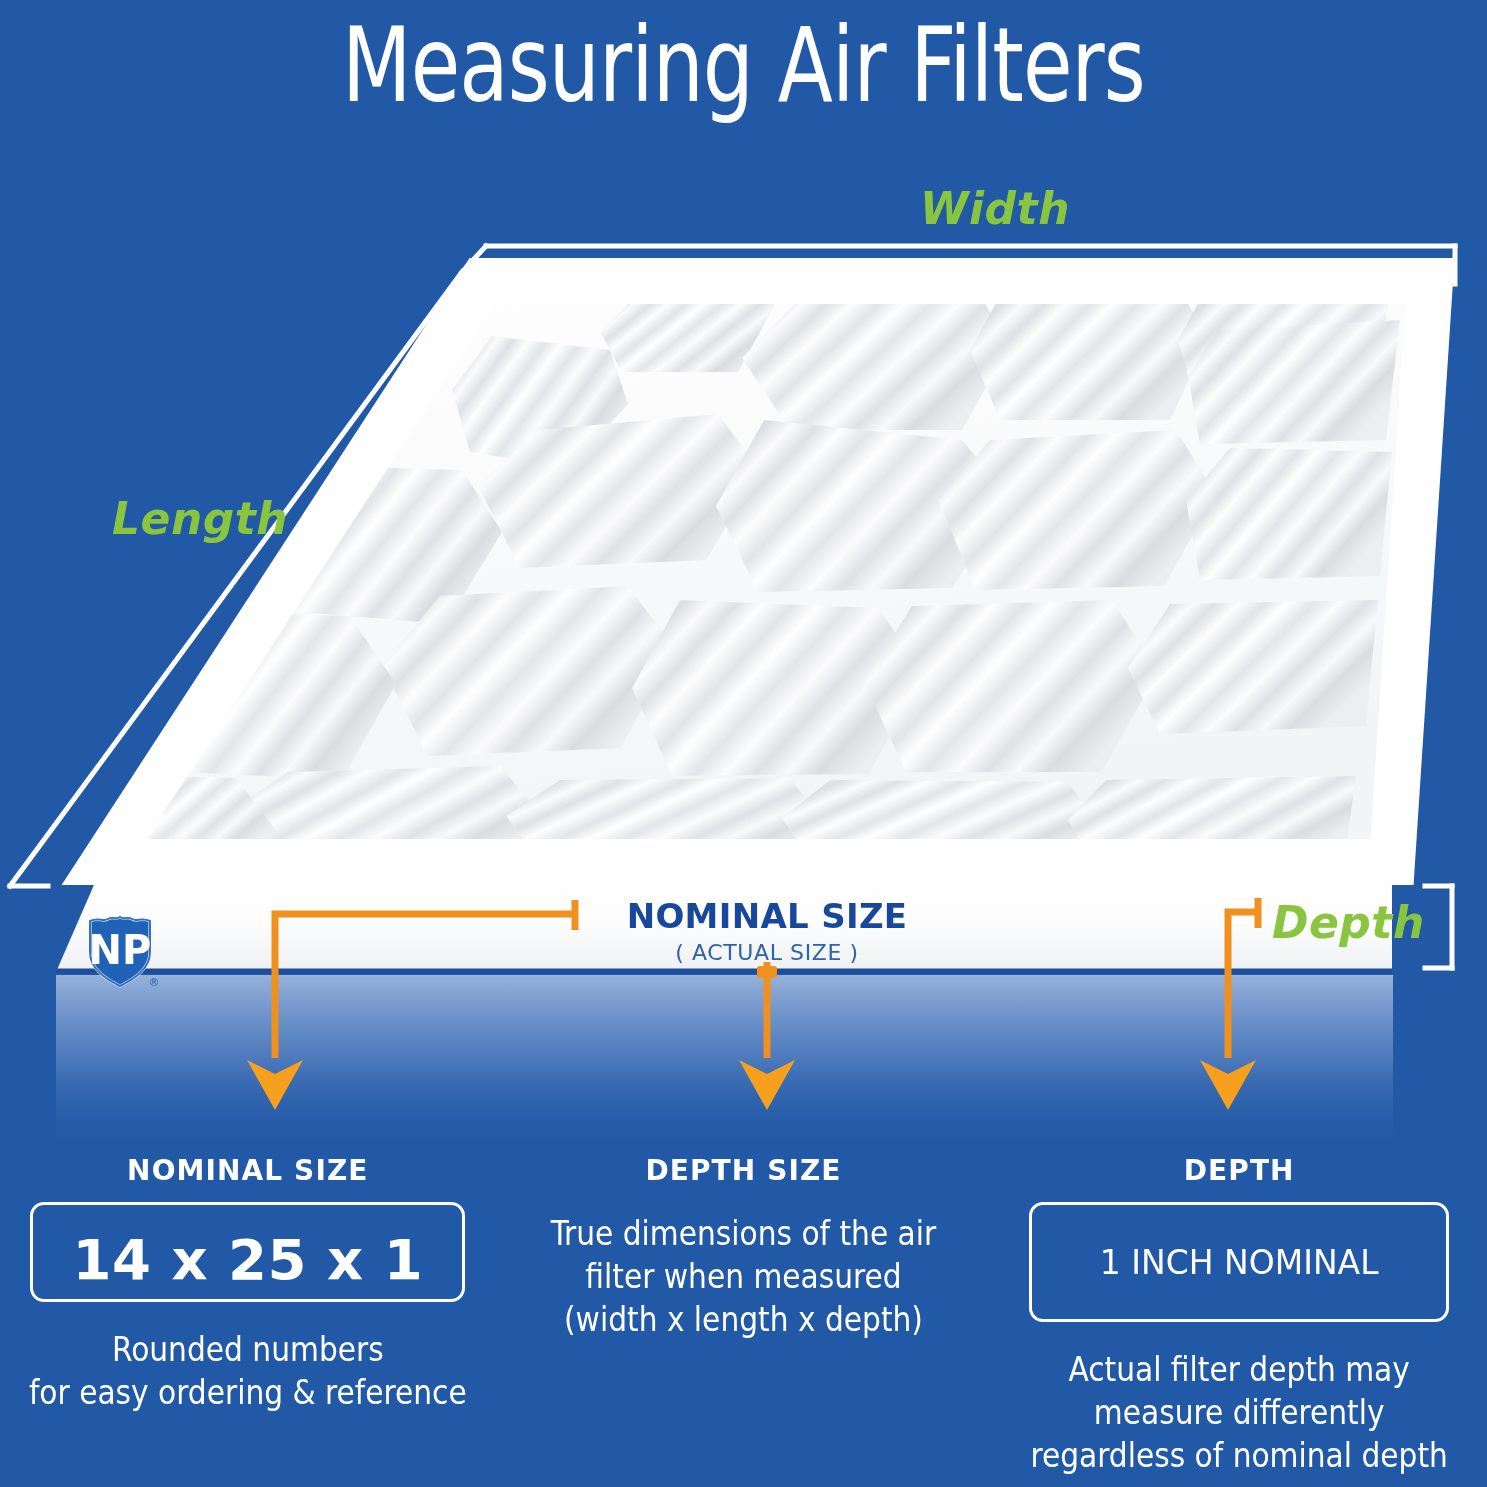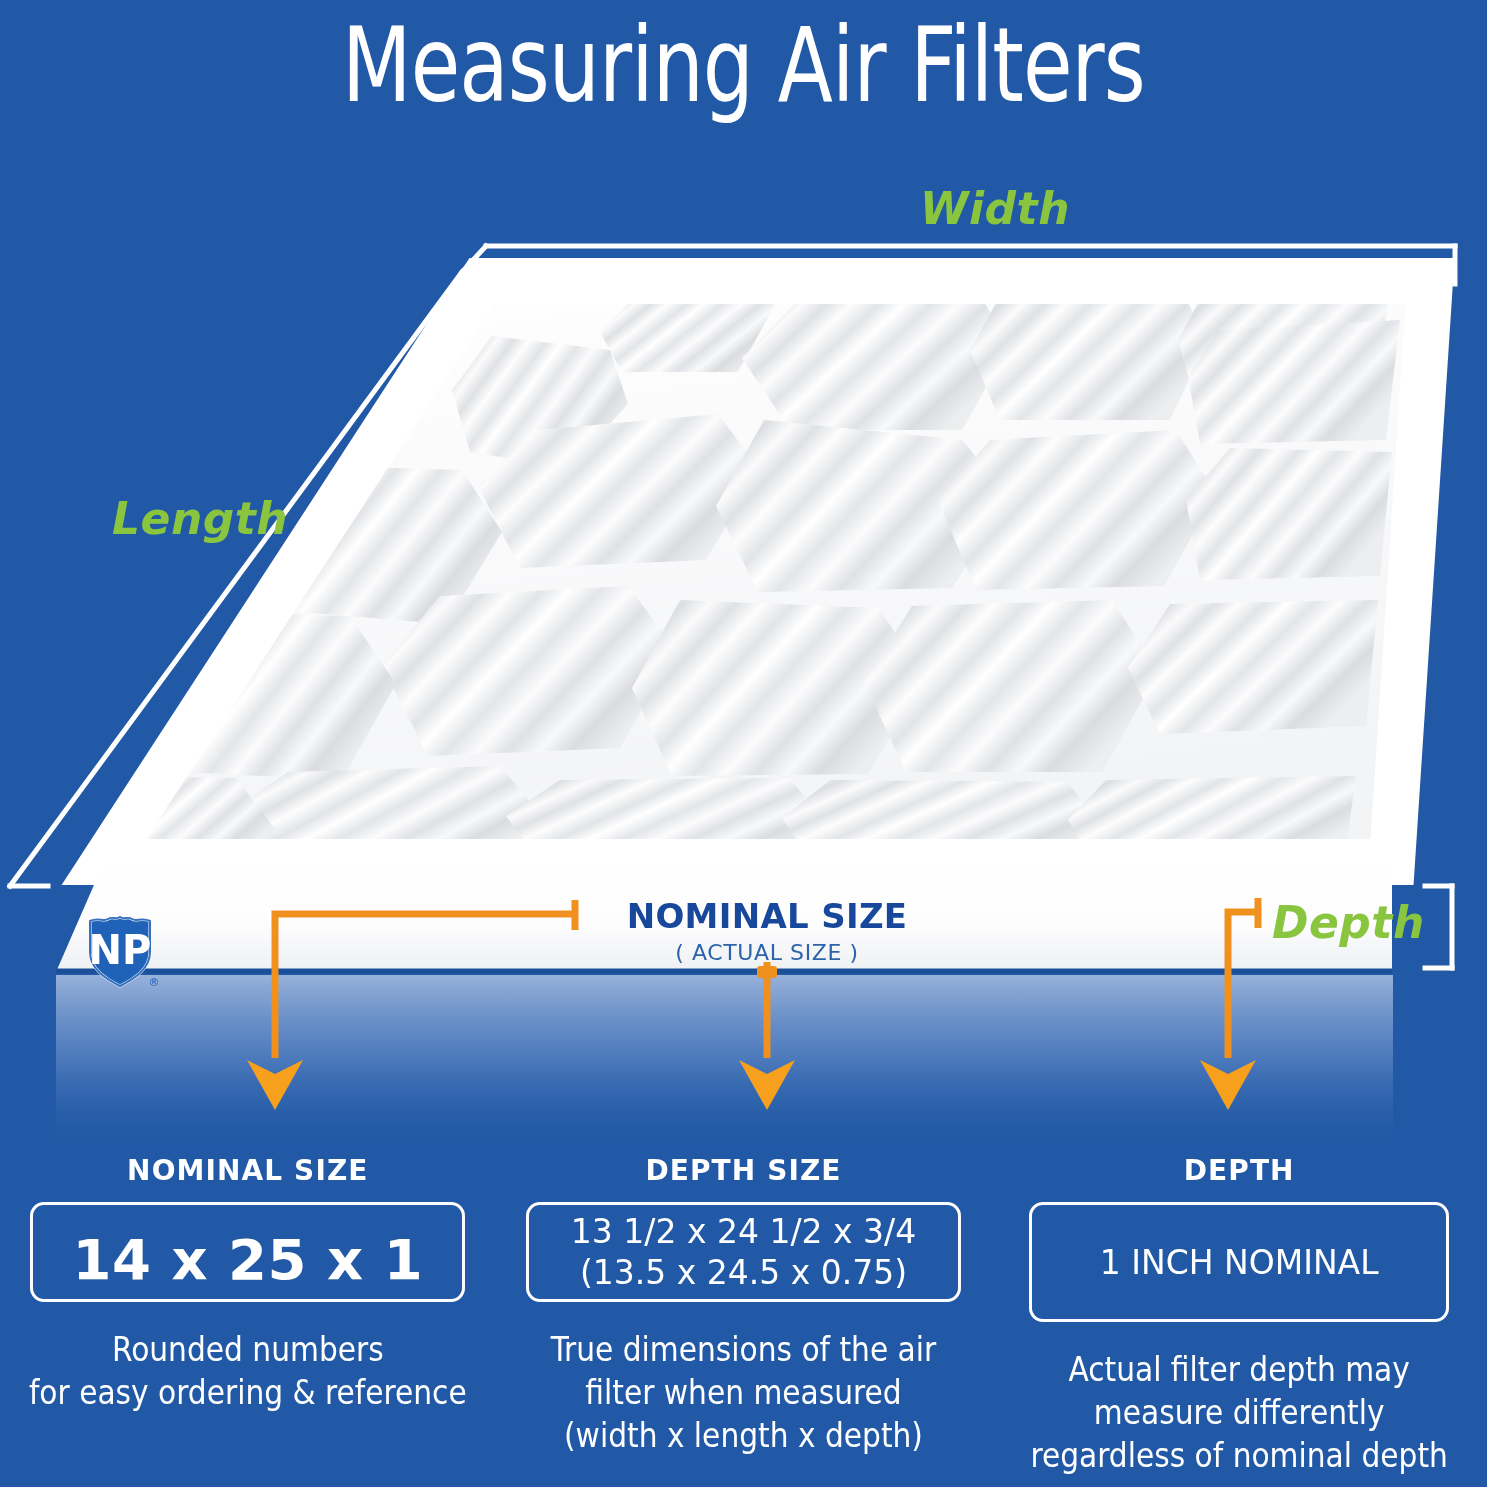--- a/index.html
+++ b/index.html
@@ -311,24 +311,20 @@
         <div class="big-size">14 x 25 x 1</div>
       </div>
       <div class="col-caption">
         <div>Rounded numbers</div>
         <div>for easy ordering &amp; reference</div>
       </div>
     </div>
 
     <div class="col">
       <div class="col-head">DEPTH SIZE</div>
-      <div class="col-box box-actual">
-        <div class="mid-size">13 1/2 x 24 1/2 x 3/4</div>
-        <div class="mid-size">(13.5 x 24.5 x 0.75)</div>
-      </div>
       <div class="col-caption">
         <div>True dimensions of the air</div>
         <div>filter when measured</div>
         <div>(width x length x depth)</div>
       </div>
     </div>
 
     <div class="col">
       <div class="col-head">DEPTH</div>
       <div class="col-box box-depth">

